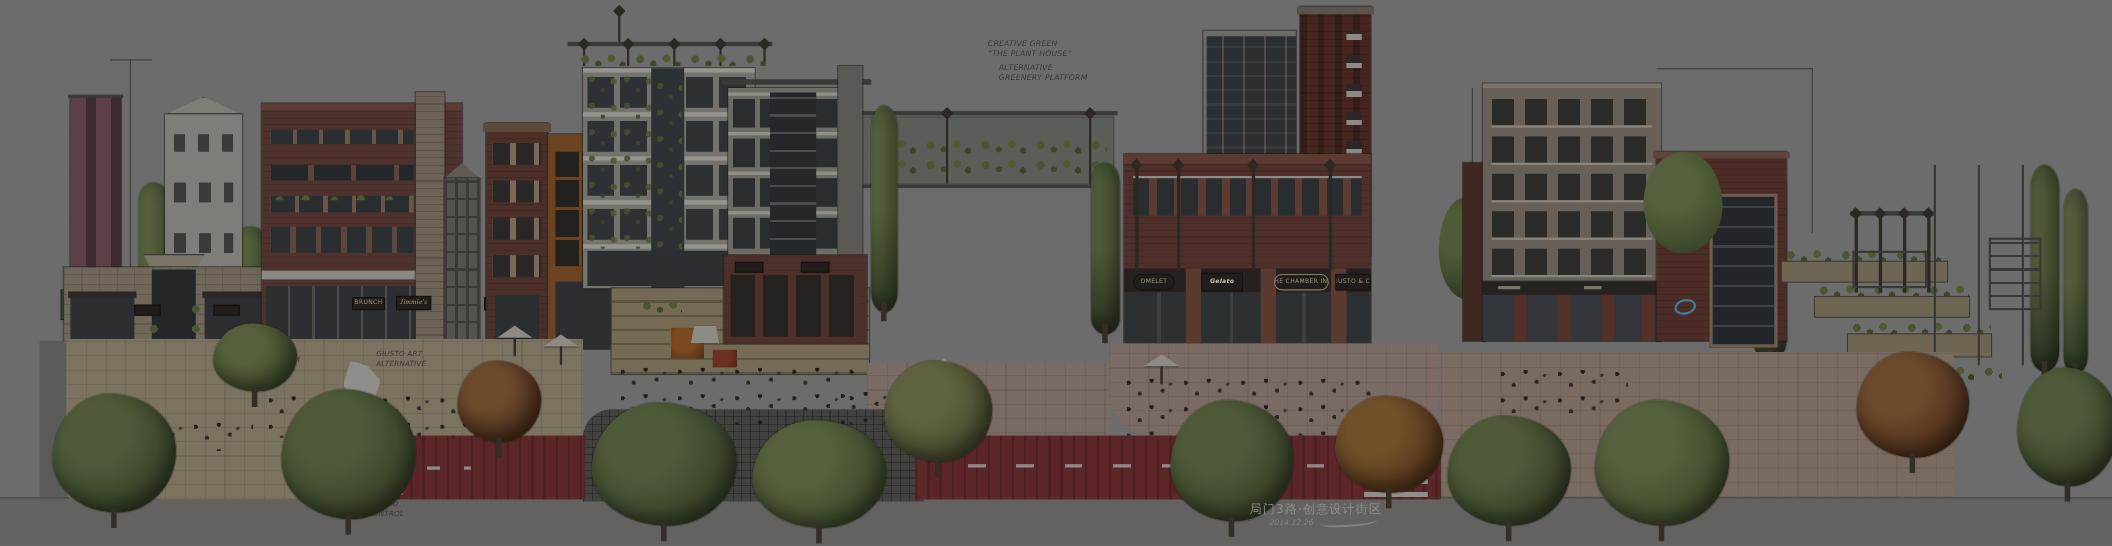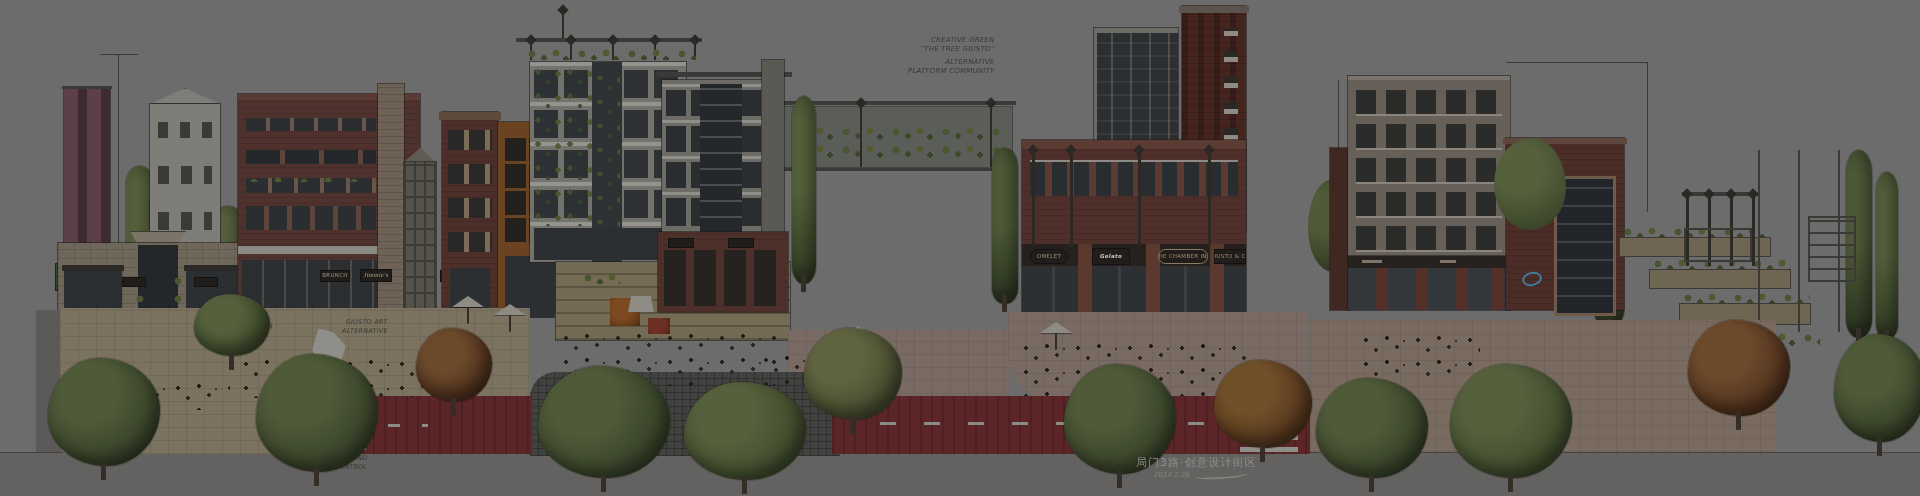--- a/index.html
+++ b/index.html
@@ -47,21 +47,21 @@
     radial-gradient(circle 2px at 16px 18px,#2b2724 95%,transparent),
     radial-gradient(circle 2px at 27px 6px,#1e1b19 95%,transparent),
     radial-gradient(circle 2px at 37px 15px,#2a2623 95%,transparent),
     radial-gradient(circle 1.5px at 44px 9px,#35302b 95%,transparent);
     background-size:52px 24px;}
   .umb{width:0;height:0;border-left:16px solid transparent;border-right:16px solid transparent;
        border-bottom:11px solid #8d8b84;filter:drop-shadow(0 1px 0 rgba(0,0,0,.4));}
   .umb:after{content:"";position:absolute;left:-1px;top:11px;width:2px;height:16px;background:#2e2b28;}
   .pole{background:#2c2824;}
   .pole:after{content:"";position:absolute;left:-3px;top:-6px;width:8px;height:8px;background:#2c2824;transform:rotate(45deg);}
-  .note{font:italic 7px/1.35 "DejaVu Sans",sans-serif;color:#3a3833;letter-spacing:.2px;white-space:nowrap;text-align:right;}
+  .note{font:italic 7px/1.35 "DejaVu Sans",sans-serif;color:#3a3833;letter-spacing:.2px;white-space:nowrap;}
   .note.small{font-size:6.5px;}
   .sign{display:flex;align-items:center;justify-content:center;background:#211d1a;
         color:#a3937a;font:5.5px/1 "DejaVu Sans",sans-serif;letter-spacing:.3px;
         border:1px solid #141210;white-space:nowrap;overflow:hidden;}
   .script{font:italic 6.5px/1 "Liberation Serif",serif;}
   .oval{border-radius:8px;}
   .title-cn{font:11px/1.2 "DejaVu Sans",sans-serif;color:#8f8f8b;letter-spacing:1px;white-space:nowrap;}
   .date-cn{font:italic 7px/1 "DejaVu Sans",sans-serif;color:#84847f;white-space:nowrap;}
   .dim{background:#3c3a36;}
 </style>
@@ -79,23 +79,23 @@
   <div class="a slab" style="left:726px;top:101px;width:290px;height:4px"></div>
   <div class="a" style="left:730px;top:107px;width:282px;height:60px;background:#5b5d58;box-shadow:0 0 0 1px rgba(30,28,26,.5)"></div>
   <div class="a bush" style="left:738px;top:124px;width:268px;height:40px"></div>
   <div class="a slab" style="left:726px;top:168px;width:290px;height:3px"></div>
   <div class="a pole" style="left:744px;top:105px;width:2px;height:62px"></div>
   <div class="a pole" style="left:860px;top:105px;width:2px;height:62px"></div>
   <div class="a pole" style="left:990px;top:105px;width:2px;height:62px"></div>
 
   <div class="a note" style="left:898px;top:36px">
     <div>CREATIVE GREEN</div>
-    <div>“THE TREE GIUSTO”</div>
+    <div>“THE PLANT HOUSE”</div>
     <div style="margin-top:3px;margin-left:10px">ALTERNATIVE</div>
-    <div style="margin-left:10px">PLATFORM COMMUNITY</div>
+    <div style="margin-left:10px">GREENERY PLATFORM</div>
   </div>
 
   <div class="tree pop g2" style="left:126px;top:166px;width:28px;height:152px">
       <div class="cnp"></div>
       <div class="trk"></div>
     </div>
   <div class="tree pop g1" style="left:150px;top:190px;width:22px;height:128px">
       <div class="cnp"></div>
       <div class="trk"></div>
     </div>
@@ -459,18 +459,18 @@
       <div class="trk"></div>
     </div>
   <div class="tree g1" style="left:1834px;top:334px;width:92px;height:122px">
       <div class="cnp"></div>
       <div class="trk"></div>
     </div>
 
   <div class="a" style="left:1136px;top:456px">
     <div class="title-cn">局门3路·创意设计街区</div>
     <div style="display:flex;align-items:center;gap:6px;margin-top:2px;margin-left:18px">
-      <span class="date-cn">2014.2.26</span>
+      <span class="date-cn">2014.12.26</span>
       <span style="display:inline-block;width:52px;height:6px;border-bottom:2px solid #84847f;border-radius:50%;transform:rotate(-4deg)"></span>
     </div>
   </div>
 
 </div>
 
 </body></html>

